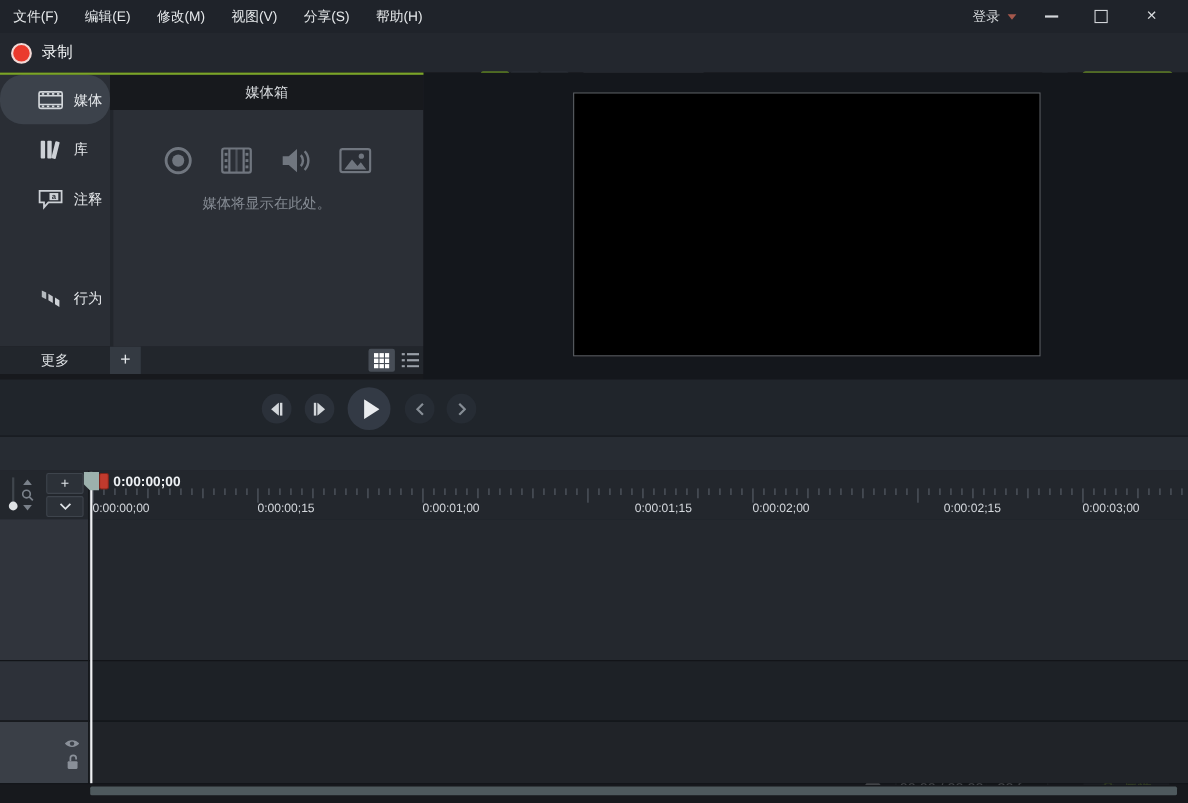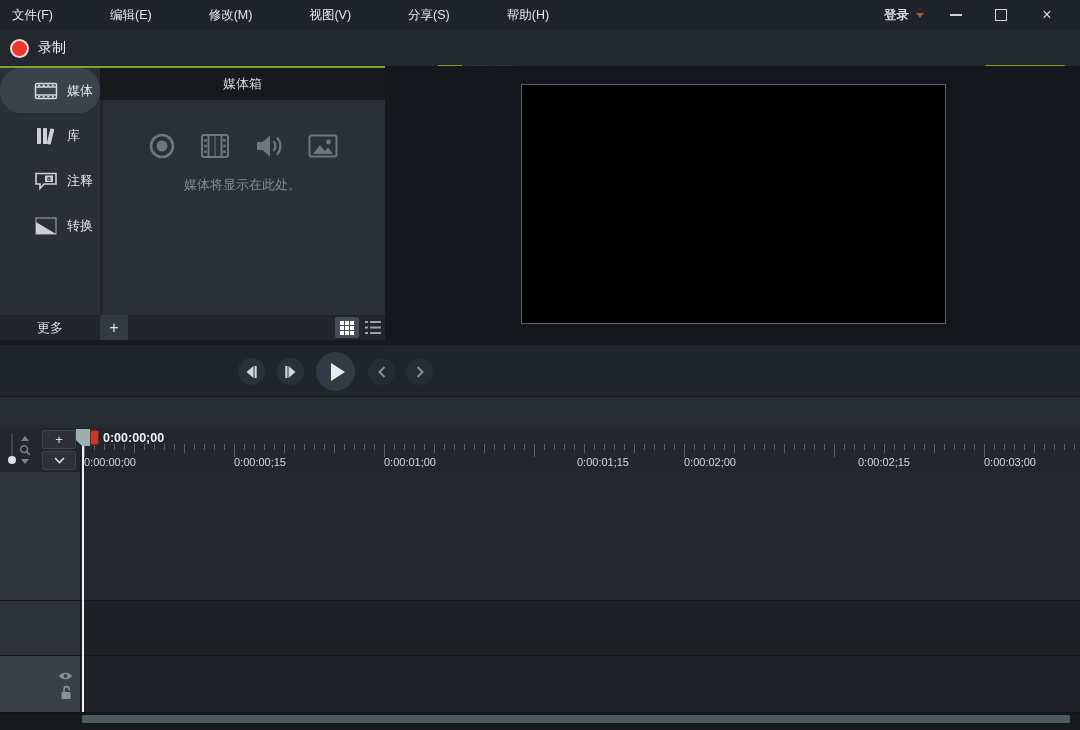--- a/index.html
+++ b/index.html
@@ -1,27 +1,27 @@
 <!DOCTYPE html>
 <html><head>
 <meta charset="utf-8">
 <style>
   html,body{margin:0;padding:0;background:#101215;}
   body{width:1080px;height:730px;overflow:hidden;
        font-family:"Liberation Sans","DejaVu Sans",sans-serif;color:#e8eaec;}
   #app{position:relative;width:1080px;height:730px;background:#17191d;}
-  .abs{position:absolute;gap:33px;}
+  .abs{position:absolute;}
   .flex{display:flex;align-items:center;}
   svg{display:block;}
 
   
   .titlebar{left:0;top:0;width:1080px;height:30px;background:#1f232a;}
   .menu-item{height:30px;padding:0 12px;font-size:12.5px;color:#e6e9eb;display:flex;align-items:center;cursor:default;}
   .win-title{position:absolute;left:435px;top:0;height:30px;line-height:30px;font-size:13px;color:#dde0e4;}
-  .login{position:absolute;left:884px;top:0;height:30px;font-size:12.5px;color:#d8dbde;display:flex;align-items:center;gap:7px;font-weight:bold;}
+  .login{position:absolute;left:884px;top:0;height:30px;font-size:12.5px;color:#d8dbde;display:flex;align-items:center;gap:7px;}
   .caret-dn{width:0;height:0;border-left:4.5px solid transparent;border-right:4.5px solid transparent;border-top:5px solid #a5584c;}
   .winbtn{position:absolute;top:0;width:36px;height:30px;display:flex;align-items:center;justify-content:center;color:#d3d6da;}
   .min-glyph{width:12px;height:2px;background:#d3d6da;}
   .max-glyph{width:10px;height:10px;border:1.5px solid #d3d6da;}
   .close-glyph{font-size:16px;line-height:1;color:#d8dbde;}
 
   
   .toolrow{left:0;top:30px;width:1080px;height:36px;background:#23272e;}
   .rec-dot{width:15px;height:15px;border-radius:50%;background:#ea3a2d;border:2px solid #f2d9d6;}
   .rec-label{font-size:14px;color:#f2f4f5;margin-left:9px;}
@@ -201,28 +201,29 @@
     <div class="side-item" style="top:90px;text-align:right;">
       <span class="ic">
         <svg width="24" height="20" viewBox="0 0 24 20">
             <path fill="none" stroke="#cdd1d6" stroke-width="1.6" d="M2 2.5 h20 v10.5 H10 l-4 4.5 v-4.5 H2 Z"></path>
             <rect x="11" y="4.5" width="8" height="6.5" fill="#cdd1d6"></rect>
             <text x="15" y="10" font-size="7" font-weight="bold" fill="#2b2f36" text-anchor="middle" font-family="Liberation Sans, sans-serif">a</text>
           </svg>
       </span>
       <span class="lb">注释</span>
     </div>
-    <div class="side-item" style="top:135px;">
+    <div class="side-item" style="top:180px;">
       <span class="ic">
-        <svg width="22" height="18" viewBox="0 0 22 18">
-            <rect x="1" y="1" width="20" height="16" fill="none" stroke="#858b93" stroke-width="1.4"></rect>
-            <polygon points="1,17 21,17 1,5" fill="#cdd1d6"></polygon>
+        <svg width="22" height="20" viewBox="0 0 22 20" fill="#cdd1d6">
+            <polygon points="3,3 7,5 7,11 3,9" opacity="0.85"></polygon>
+            <polygon points="9,6 13,8.5 13,14.5 9,12" opacity="0.95"></polygon>
+            <polygon points="15,9.5 19,12 19,18 15,15.5"></polygon>
           </svg>
       </span>
-      <span class="lb">转换</span>
+      <span class="lb">行为</span>
     </div>
   </div>
 
   <div class="abs bottombar">
     <div class="more-cell">更多</div>
     <div class="plus-cell">
         <span>+</span>
       </div>
     <div class="view-btn sel" style="left:335px;">
       <svg width="14" height="14" viewBox="0 0 14 14" fill="#ffffff">

